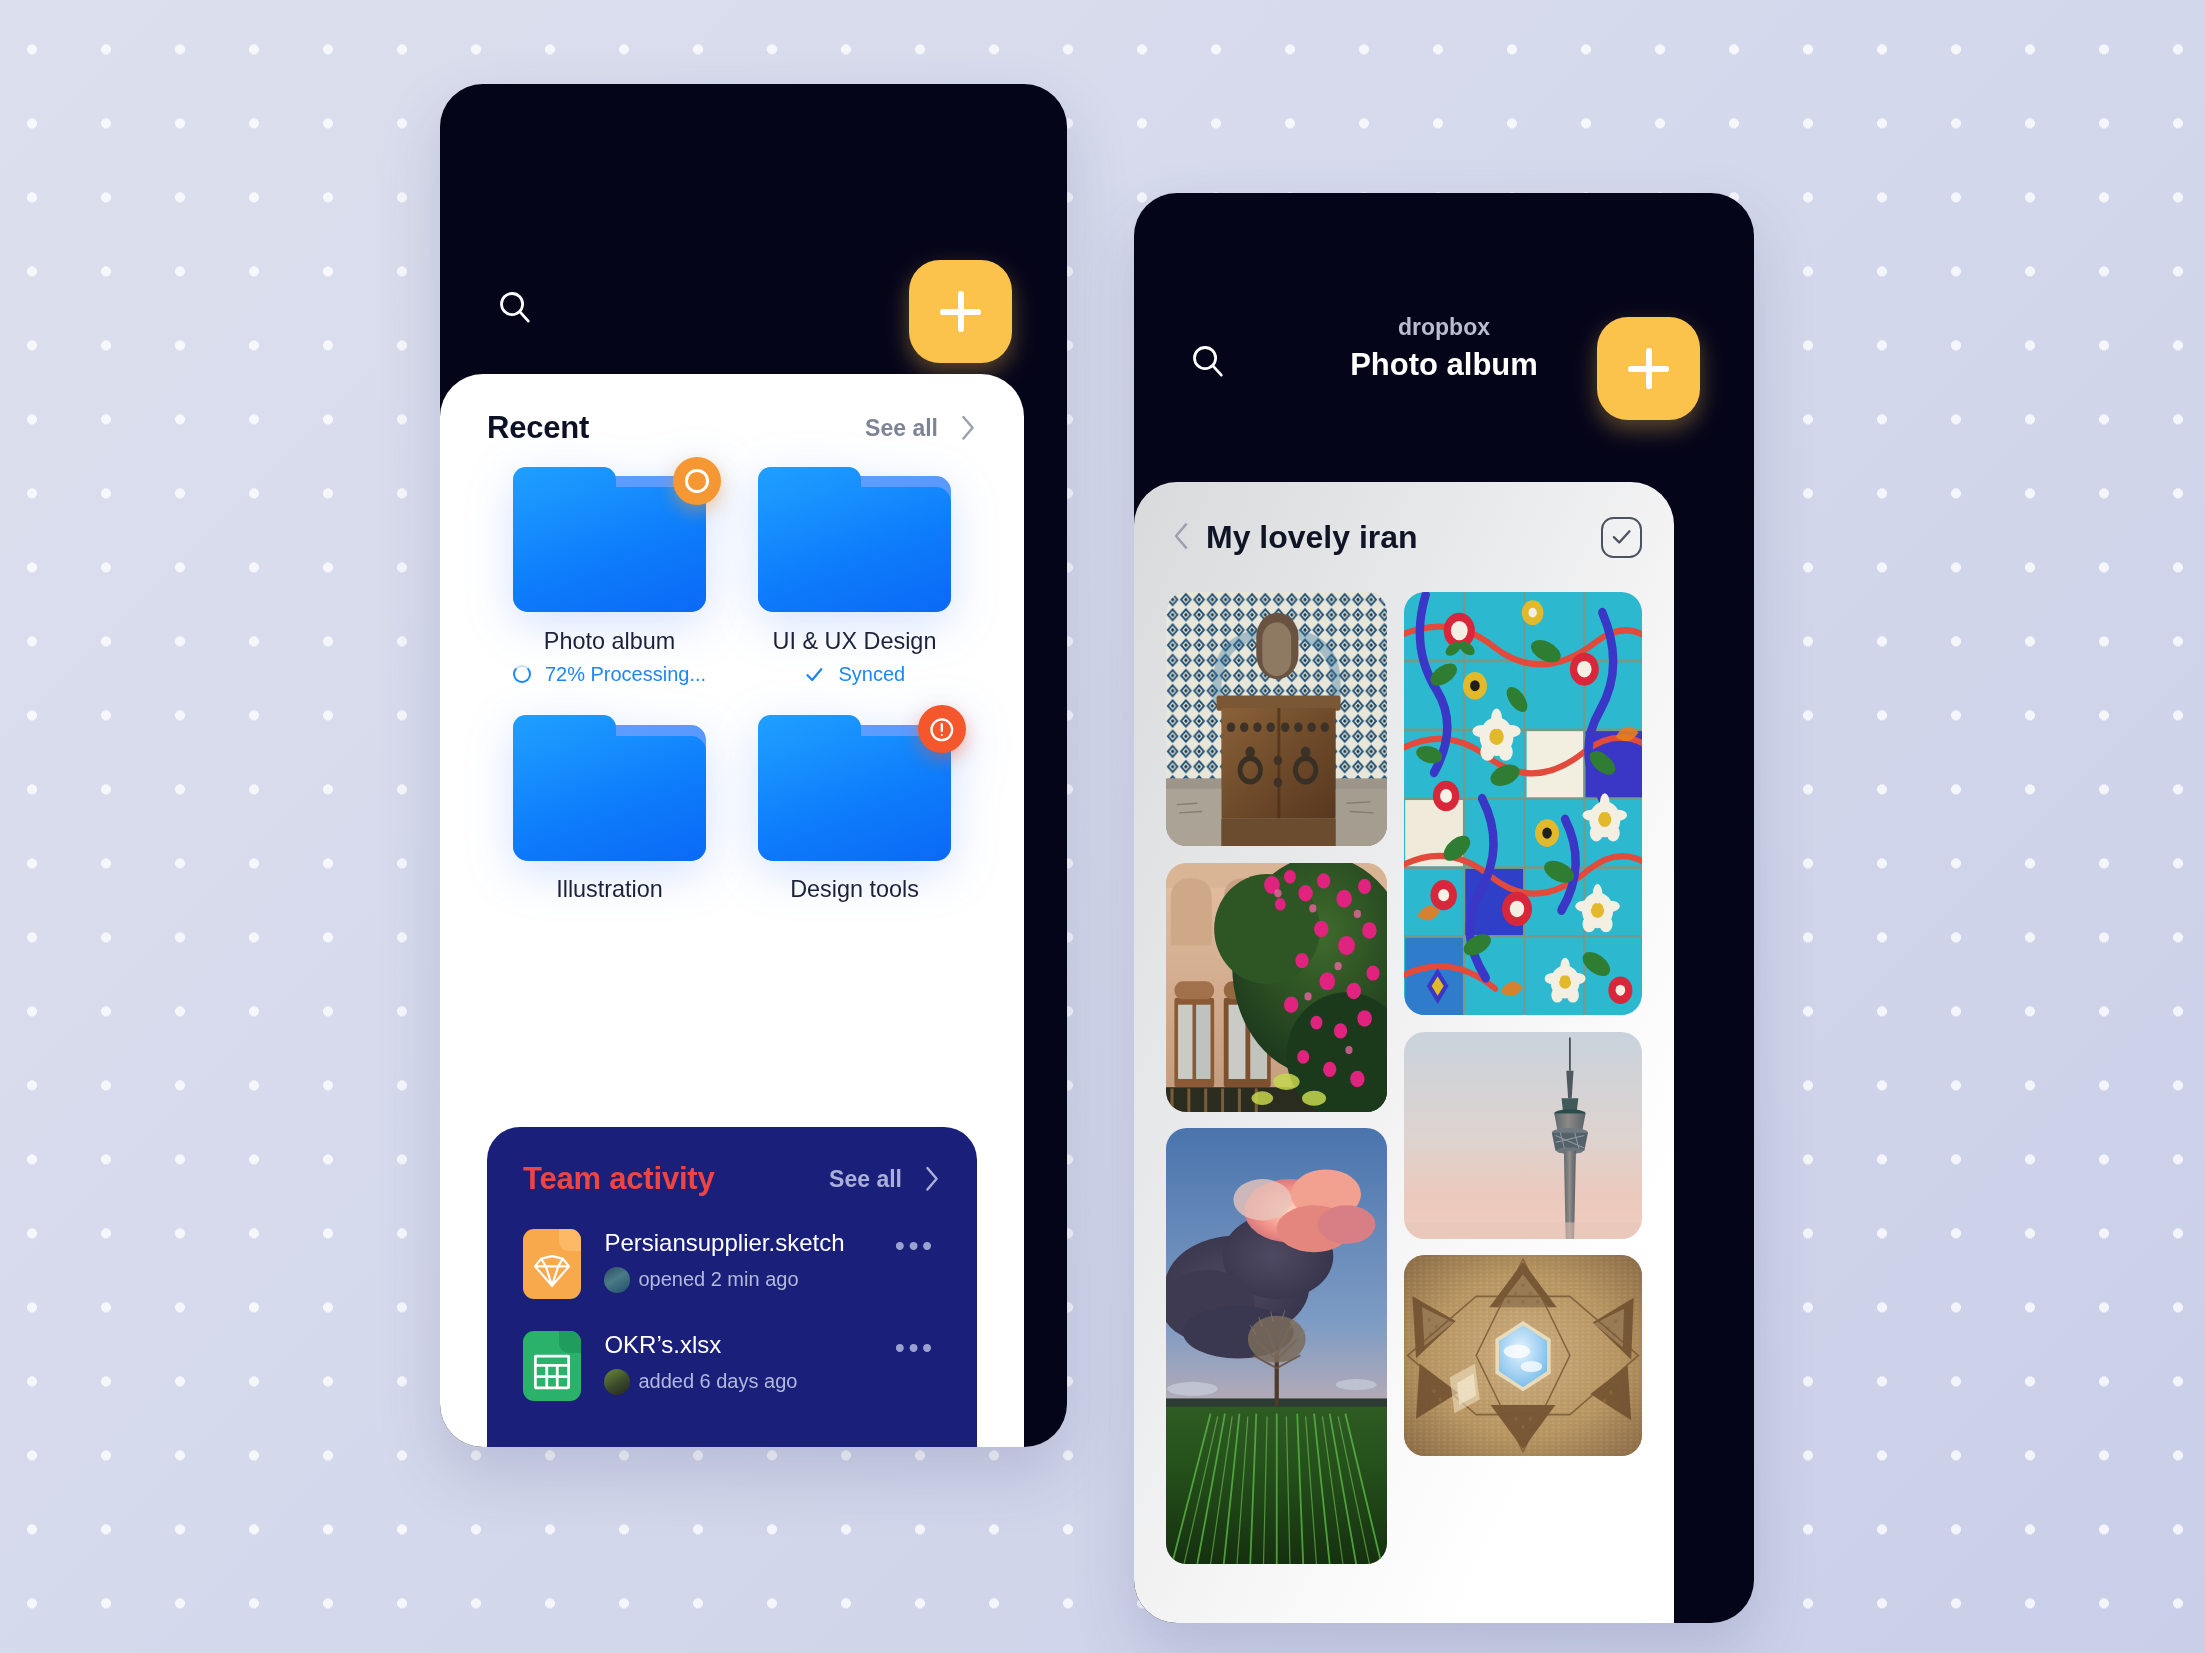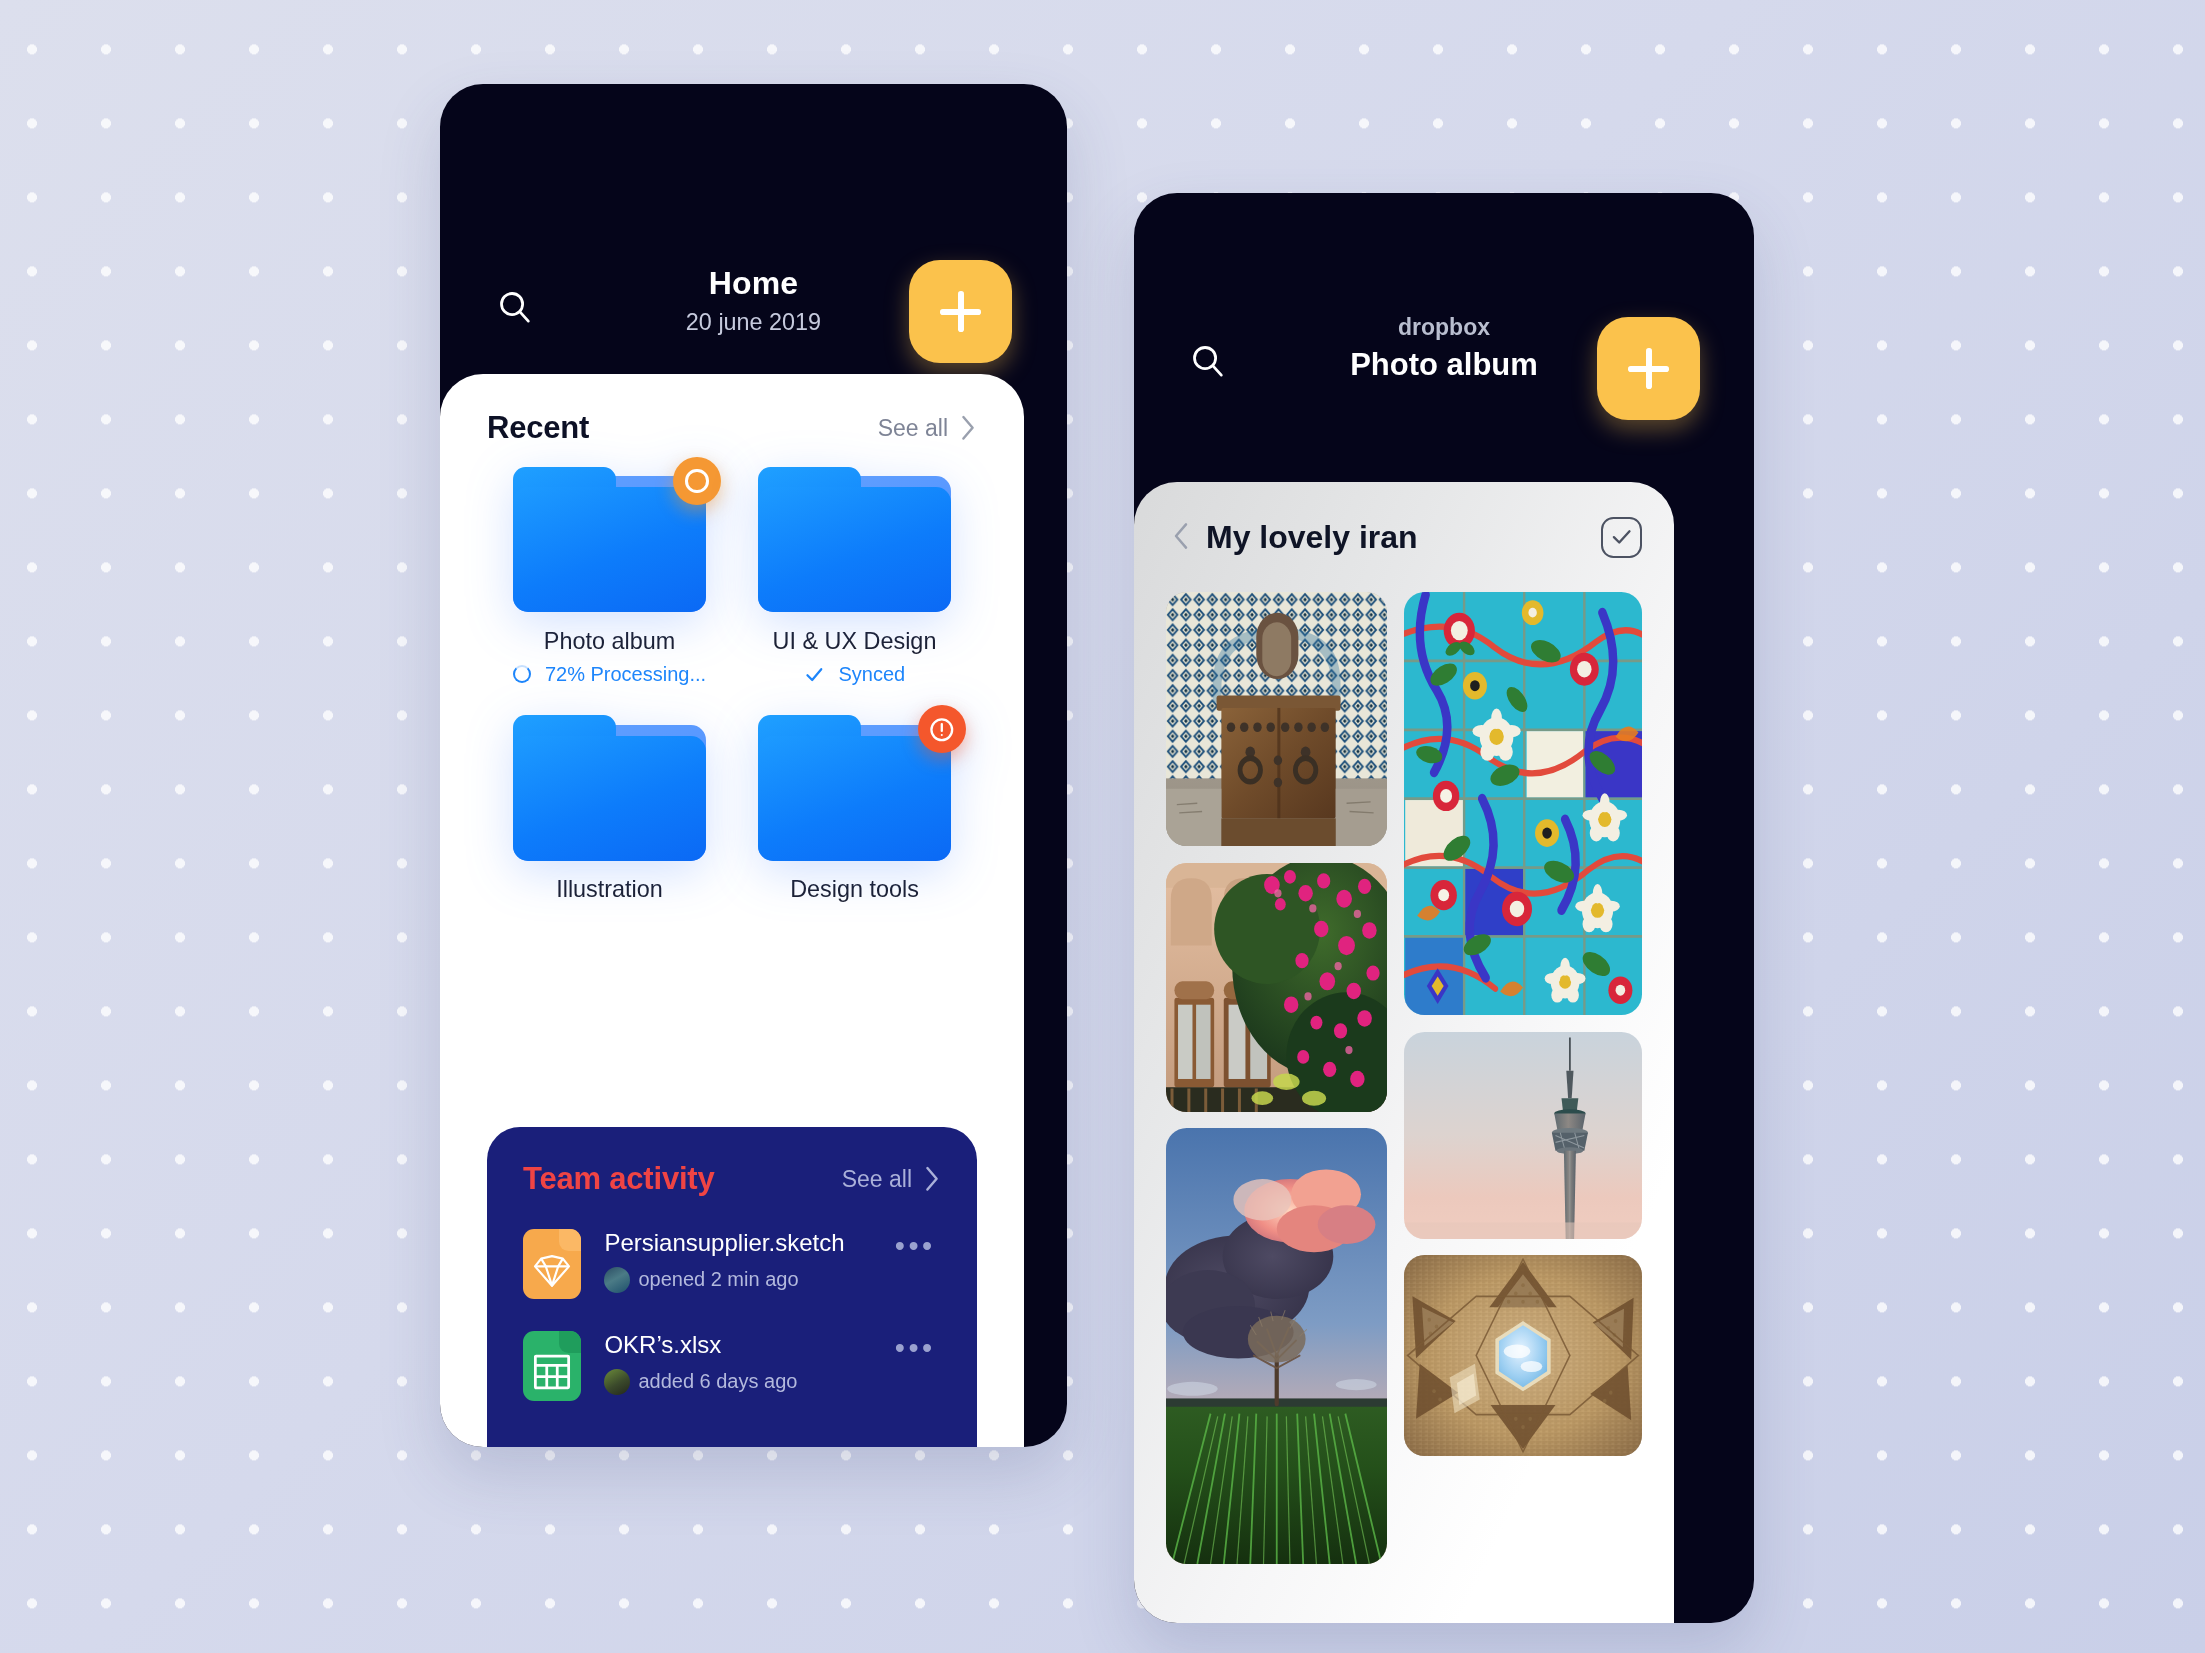--- a/index.html
+++ b/index.html
@@ -58,21 +58,21 @@
   .fab .plus::after  { top: 0; left: 18px; width: 5.5px; height: 41px; }
 
   
   .lp-sheet {
     position: absolute; left: 0; top: 290px; width: 584px; height: 1073px;
     background: #ffffff; border-radius: 43px 43px 0 0;
     padding: 36px 47px 0 47px;
   }
   .section-head { display: flex; align-items: center; justify-content: space-between; }
   .section-title { font-size: 31px; font-weight: 700; color: #0d1126; letter-spacing: -0.2px; }
-  .see-all { display: flex; align-items: center; gap: 11px; color: #7e8496; font-size: 23px; cursor: pointer; }
+  .see-all { display: flex; align-items: center; gap: 21px; color: #7e8496; font-size: 23px; cursor: pointer; font-weight: bold; }
   .chev { display: block; }
 
   .folder-grid { display: grid; grid-template-columns: 1fr 1fr; row-gap: 29px; margin-top: 20.7px; }
   .folder-cell { display: flex; flex-direction: column; align-items: center; cursor: pointer; }
   .folder-shell { position: relative; width: 193px; height: 146px; filter: drop-shadow(0 12.4px 23.4px rgba(40,110,255,0.20)); }
   .folder-back {
     position: absolute; left: 0; top: 9.6px; width: 193px; height: 136px;
     border-radius: 15px;
     background: linear-gradient(150deg, #63a2ff 0%, #4e8fff 100%);
   }
@@ -167,24 +167,20 @@
 <div class="dots"></div>
 
 <div class="phone" id="phone-left">
 
   <div class="lp-header">
     <div class="search-icon">
       <svg width="39" height="39" viewBox="0 0 24 24" fill="none" stroke="#ffffff" stroke-width="1.7" stroke-linecap="round">
         <circle cx="10.5" cy="10.5" r="6.5"></circle>
           <line x1="15.5" y1="15.5" x2="20.5" y2="21"></line>
       </svg>
-    </div>
-    <div class="lp-title-wrap">
-      <div class="lp-title">Home</div>
-      <div class="lp-sub">20 june 2019</div>
     </div>
     <div class="fab" id="fab-left">
       <span class="plus"></span>
     </div>
   </div>
 
   <div class="lp-sheet">
 
     <div class="section-head">
       <div class="section-title">Recent</div>

